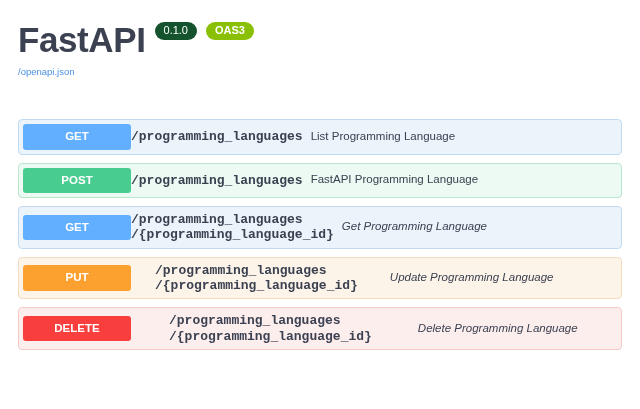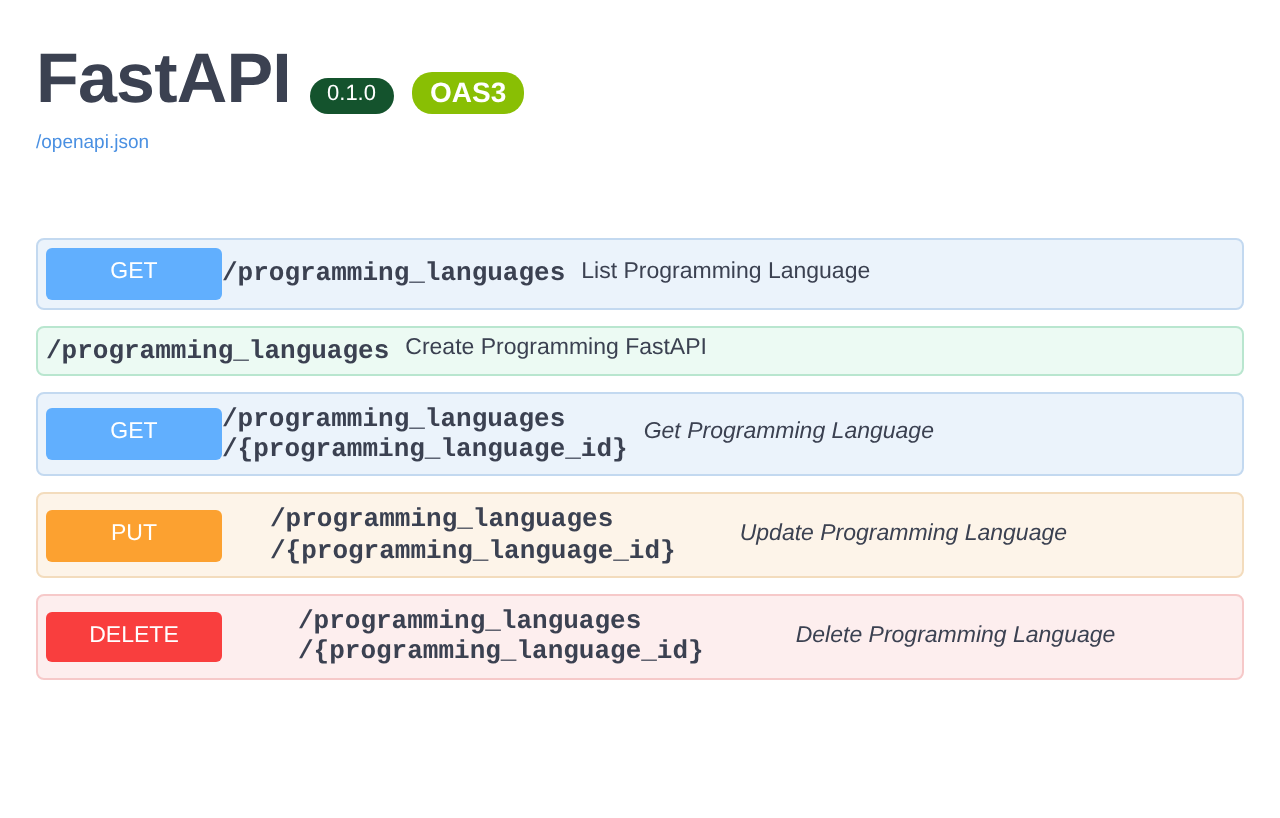--- a/index.html
+++ b/index.html
@@ -12,21 +12,21 @@
     font-family: "Liberation Sans", sans-serif;
     overflow: hidden;
   }
 
   .page { padding: 0 18px; }
 
   
   .info-block { padding-top: 22px; }
   .title-row {
     display: flex;
-    align-items: flex-end;
+    align-items: flex-start;
     gap: 9px;
   }
   .api-title {
     font-size: 35px;
     font-weight: bold;
     color: #3b4151;
     letter-spacing: -0.4px;
     line-height: 1;
   }
   .version-badge {
@@ -36,21 +36,21 @@
     font-size: 11px;
     font-weight: normal;
     padding: 3px 9px 4px;
     border-radius: 10px;
     line-height: 1;
   }
   .oas-badge {
     display: inline-block;
     background: #89bf04;
     color: #ffffff;
-    font-size: 14px;
+    font-size: 11px;
     font-weight: bold;
     padding: 3px 9px 4px;
     border-radius: 10px;
     line-height: 1;
   }
   .spec-link {
     display: block;
     margin-top: 9px;
     font-size: 9.5px;
     color: #4a90e2;
@@ -84,25 +84,25 @@
     border-radius: 4px;
     border: 1px solid;
     margin-bottom: 8px;
     padding: 4px;
     cursor: pointer;
   }
   .op-tall { padding: 5px 4px; }
 
   .method {
     flex: 0 0 auto;
-    width: 88px;
+    width: 108px;
     text-align: center;
     color: #ffffff;
     font-size: 11.5px;
-    font-weight: normal;
+    font-weight: bold;
     font-family: "Liberation Sans", sans-serif;
     border-radius: 3px;
     padding: 7px 0;
     line-height: 1;
   }
 
   .op-path {
     flex: 0 1 auto;
     padding-left: 0;
     font-family: "Liberation Mono", monospace;
@@ -159,22 +159,23 @@
 
     <div class="operations">
 
       <div class="op op-get">
         <span class="method m-get">GET</span>
         <span class="op-path">/programming_languages</span>
         <span class="op-desc desc-inline">List Programming Language</span>
       </div>
 
       <div class="op op-post">
+        <span class="method m-post">POST</span>
         <span class="op-path">/programming_languages</span>
-        <span class="op-desc desc-inline">Create Programming FastAPI</span>
+        <span class="op-desc desc-inline">FastAPI Programming Language</span>
       </div>
 
       <div class="op op-get op-tall">
         <span class="method m-get">GET</span>
         <span class="op-path"><span>/programming_languages</span><br><span>/{programming_language_id}</span></span>
         <span class="op-desc desc-right">Get Programming Language</span>
       </div>
 
       <div class="op op-put op-tall">
         <span class="method m-put">PUT</span>

